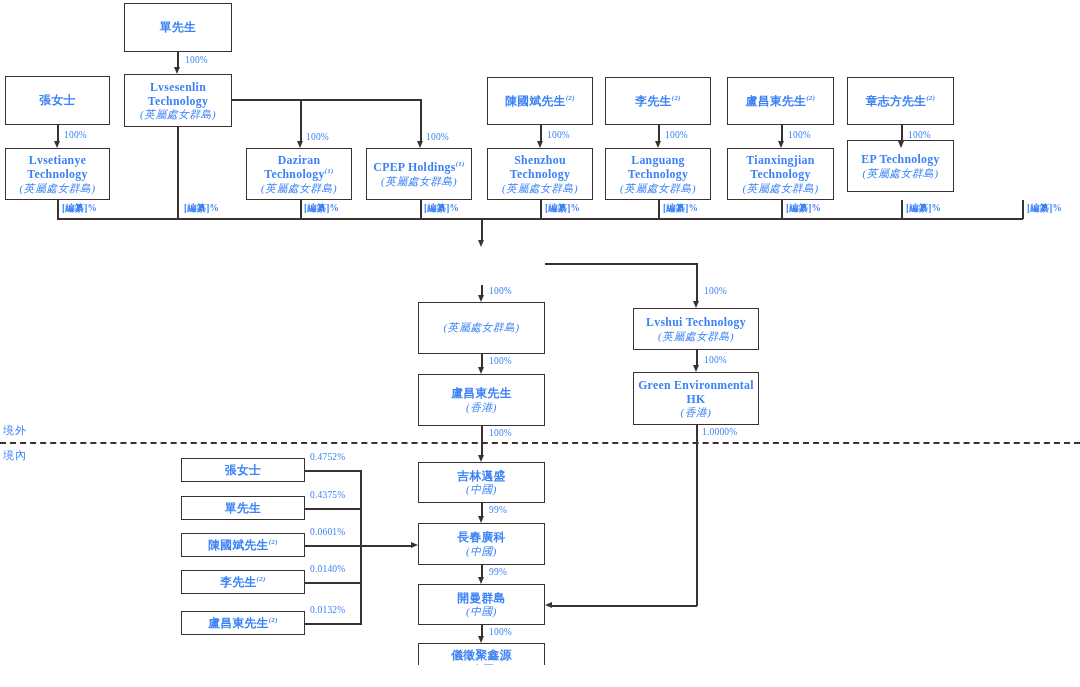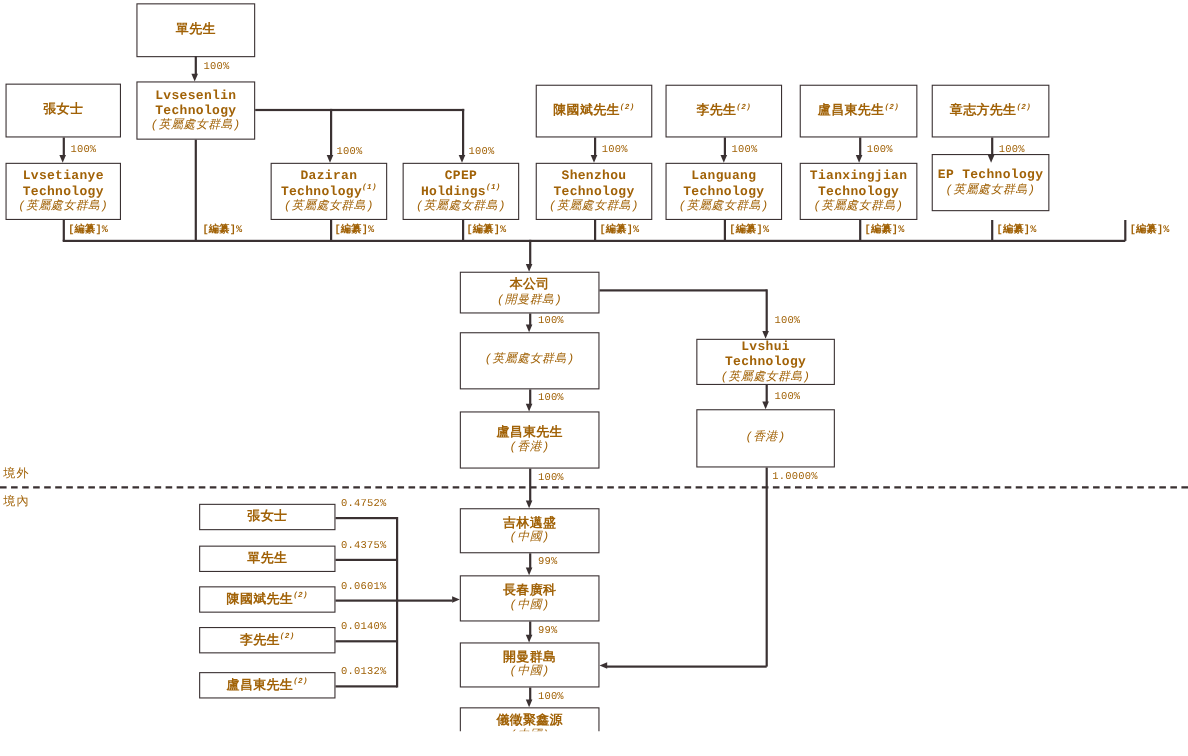--- a/index.html
+++ b/index.html
@@ -1,17 +1,17 @@
 <!DOCTYPE html>
 <html><head>
 <meta charset="utf-8">
 <style>
   html,body{margin:0;padding:0;background:#fff;}
   .stage{position:relative;width:1080px;height:665px;background:#ffffff;overflow:hidden;
-         font-family:Liberation Mono, monospace;color:#a16207;}
+         font-family:Liberation Serif, serif;color:#3b82f6;}
   .node{position:absolute;background:#fff;border:1.5px solid #3a3132;box-sizing:border-box;
         display:flex;flex-direction:column;align-items:center;justify-content:center;
         text-align:center;line-height:1.22;padding:1px 2px;}
   .nm{font-weight:bold;font-size:11.8px;letter-spacing:.3px;}
   .nm sup{font-size:7px;font-style:italic;font-weight:bold;}
   .jur{font-style:italic;font-size:10.8px;letter-spacing:.5px;}
   .vl{position:absolute;width:1.5px;background:#3a3132;}
   .hl{position:absolute;height:1.5px;background:#3a3132;}
   .ad{position:absolute;width:0;height:0;border-left:3.5px solid transparent;
       border-right:3.5px solid transparent;border-top:7px solid #3a3132;}
@@ -88,40 +88,37 @@
     <div class="nm">Tianxingjian Technology</div>
     <div class="jur">(英屬處女群島)</div>
   </div>
 
   <div class="node" style="left:847px;top:140px;width:107px;height:52px">
     <div class="nm">EP Technology</div>
     <div class="jur">(英屬處女群島)</div>
   </div>
 
 
-  <div class="node" style="left:418px;top:247px;width:127px;height:38px">
-    <div class="nm">本公司</div>
-    <div class="jur">(開曼群島)</div>
-  </div>
 
   <div class="node" style="left:418px;top:302px;width:127px;height:52px">
     <div class="jur">(英屬處女群島)</div>
   </div>
 
   <div class="node" style="left:418px;top:374px;width:127px;height:52px">
     <div class="nm">盧昌東先生</div>
     <div class="jur">(香港)</div>
   </div>
 
   <div class="node" style="left:633px;top:308px;width:126px;height:42px">
     <div class="nm">Lvshui Technology</div>
     <div class="jur">(英屬處女群島)</div>
   </div>
 
   <div class="node" style="left:633px;top:372px;width:126px;height:53px">
+    <div class="nm">Green Environmental HK</div>
     <div class="jur">(香港)</div>
   </div>
 
   <div class="node" style="left:418px;top:462px;width:127px;height:41px">
     <div class="nm">吉林邁盛</div>
     <div class="jur">(中國)</div>
   </div>
 
   <div class="node" style="left:418px;top:523px;width:127px;height:42px">
     <div class="nm">長春廣科</div>

